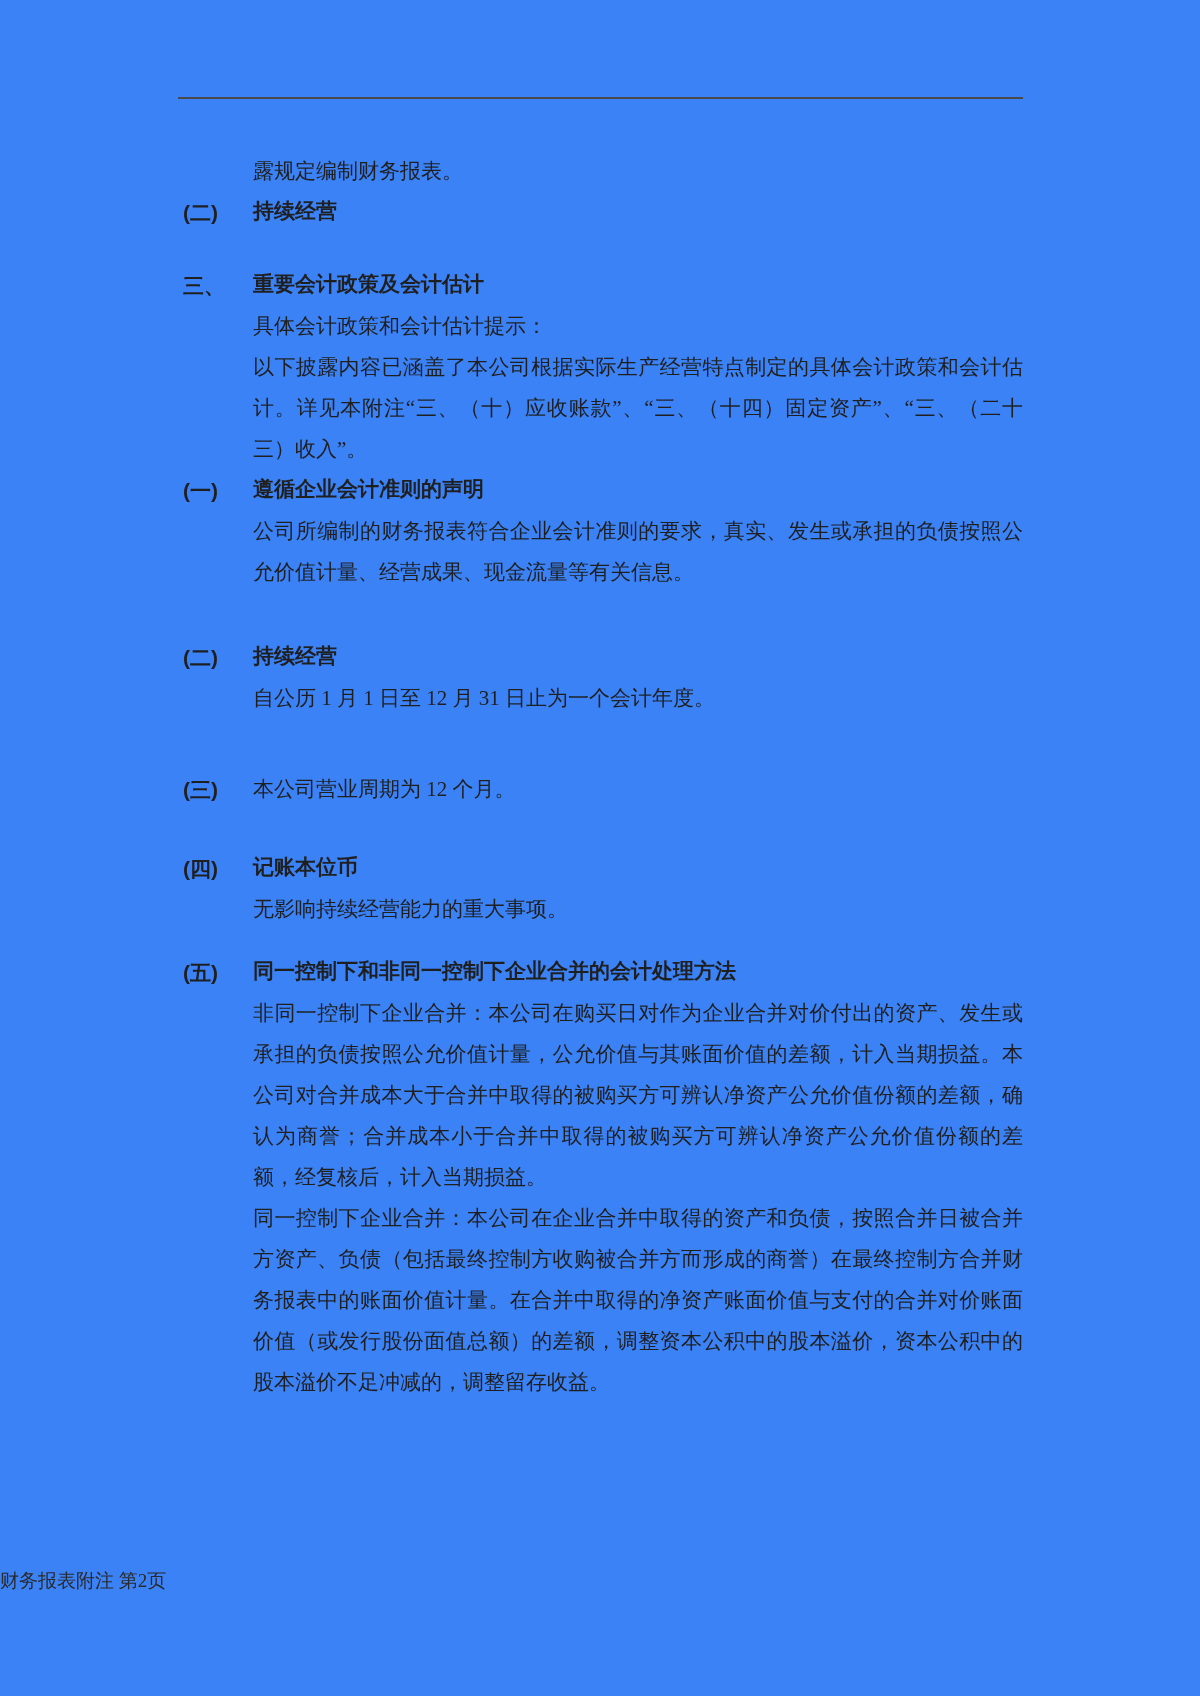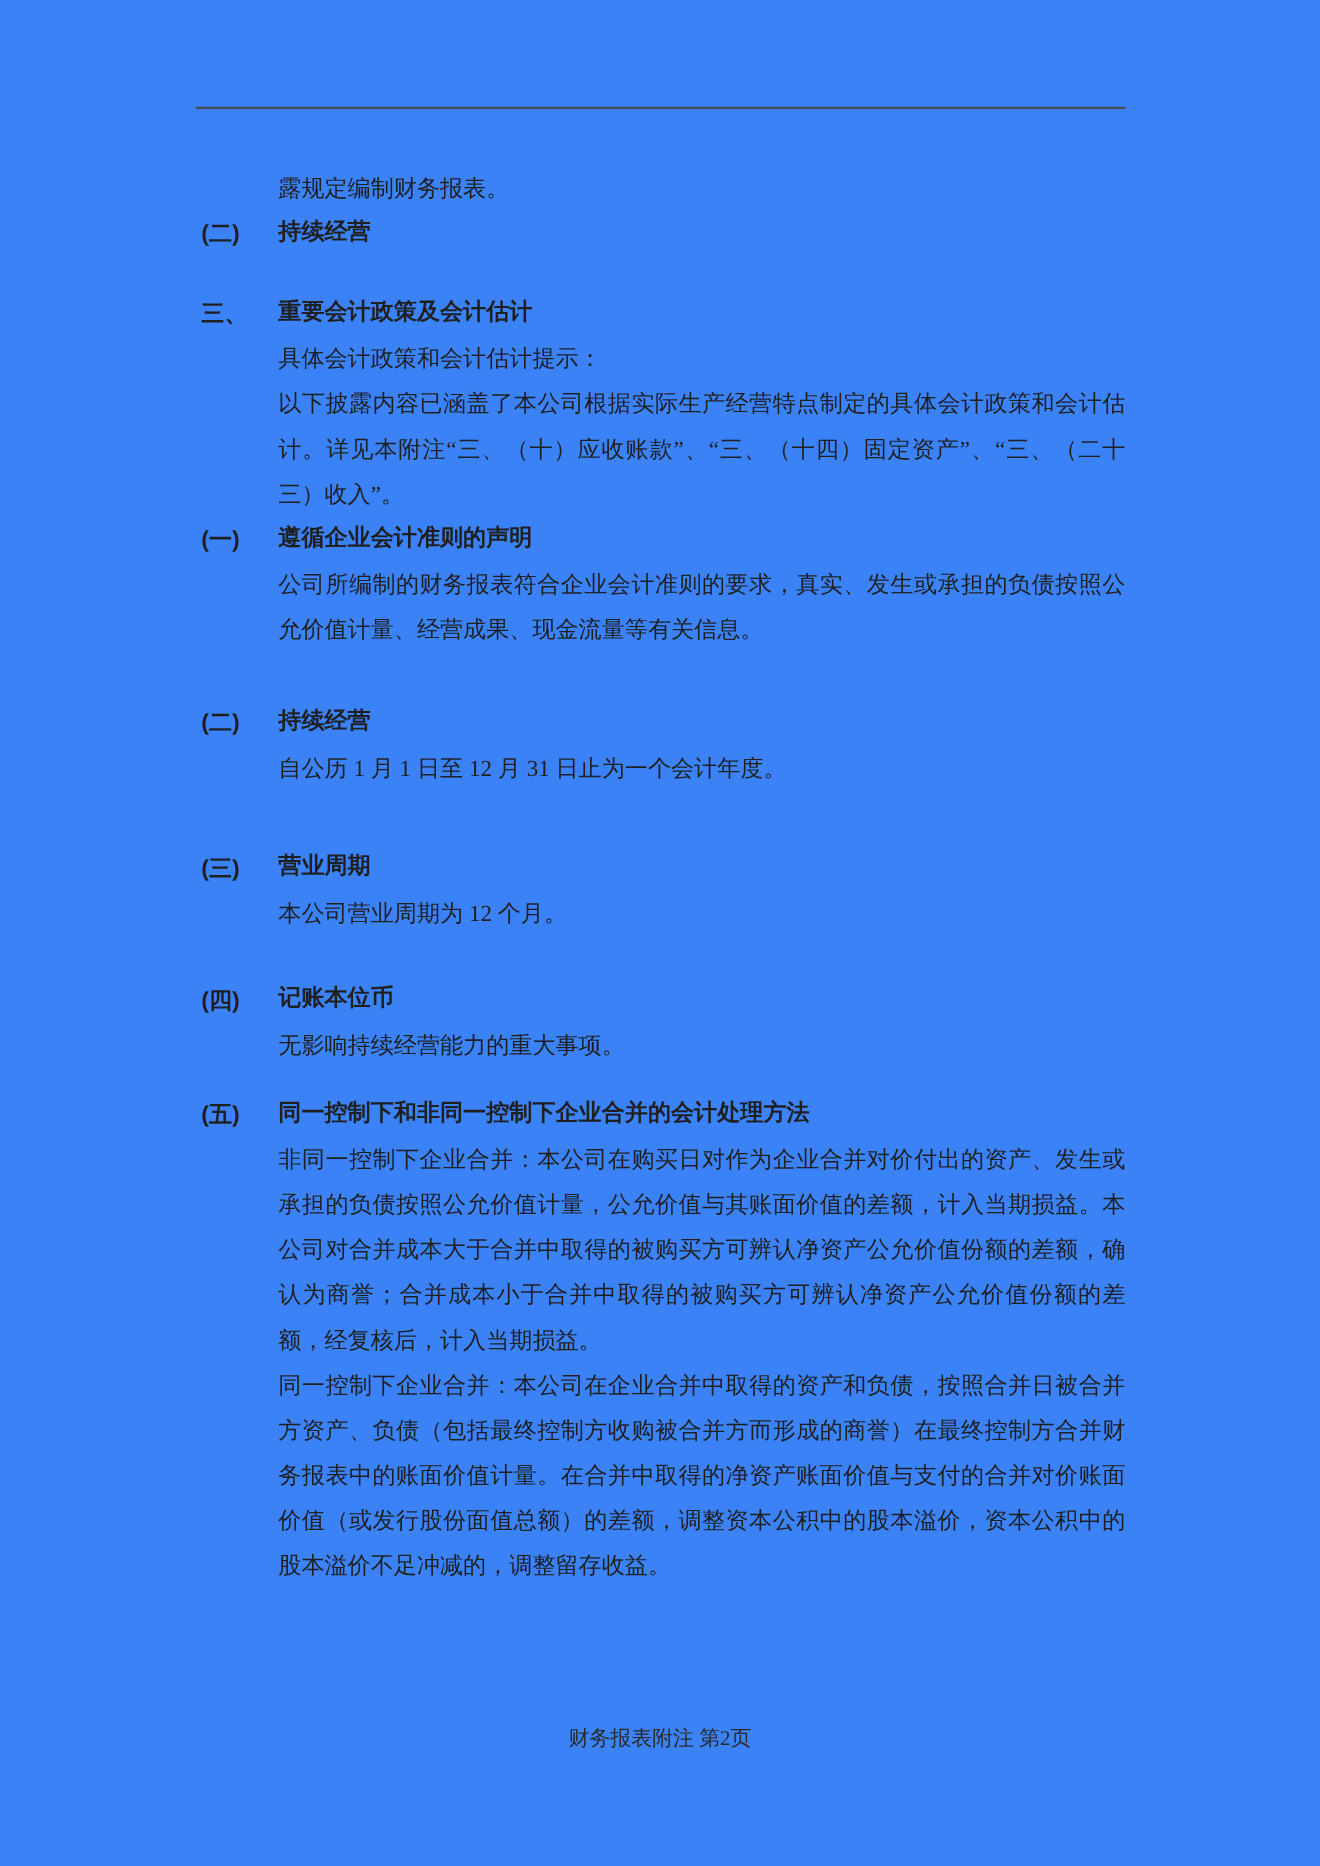--- a/index.html
+++ b/index.html
@@ -48,21 +48,21 @@
   .gap-32 { margin-top: 32px; }
   .gap-44 { margin-top: 44px; }
   .gap-50 { margin-top: 50px; }
   .gap-38 { margin-top: 38px; }
   .gap-22 { margin-top: 22px; }
   .footer {
     position: absolute;
     left: 0;
     right: 0;
     top: 1566px;
-    text-align: center;
+    text-align: left;
     font-size: 19px;
     line-height: 30px;
     color: #2a2a2a;
   }
 </style>
 </head>
 <body>
 
 <div class="page">
 
@@ -105,21 +105,20 @@
       <div class="bnum">(二)</div>
       <div class="bbody">
         <div class="heading">持续经营</div>
         <p class="para">自公历 1 月 1 日至 12 月 31 日止为一个会计年度。</p>
       </div>
     </div>
 
     <div class="block gap-50">
       <div class="bnum">(三)</div>
       <div class="bbody">
-        <div class="heading">营业周期</div>
         <p class="para">本公司营业周期为 12 个月。</p>
       </div>
     </div>
 
     <div class="block gap-38">
       <div class="bnum">(四)</div>
       <div class="bbody">
         <div class="heading">记账本位币</div>
         <p class="para">无影响持续经营能力的重大事项。</p>
       </div>

